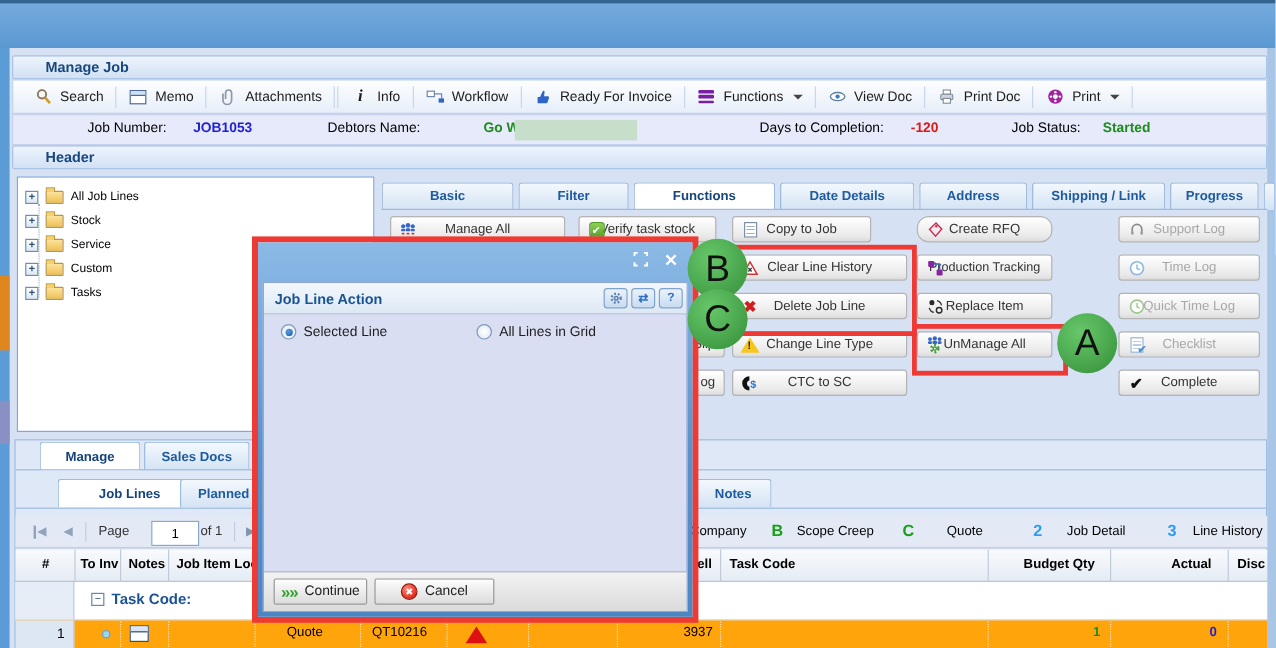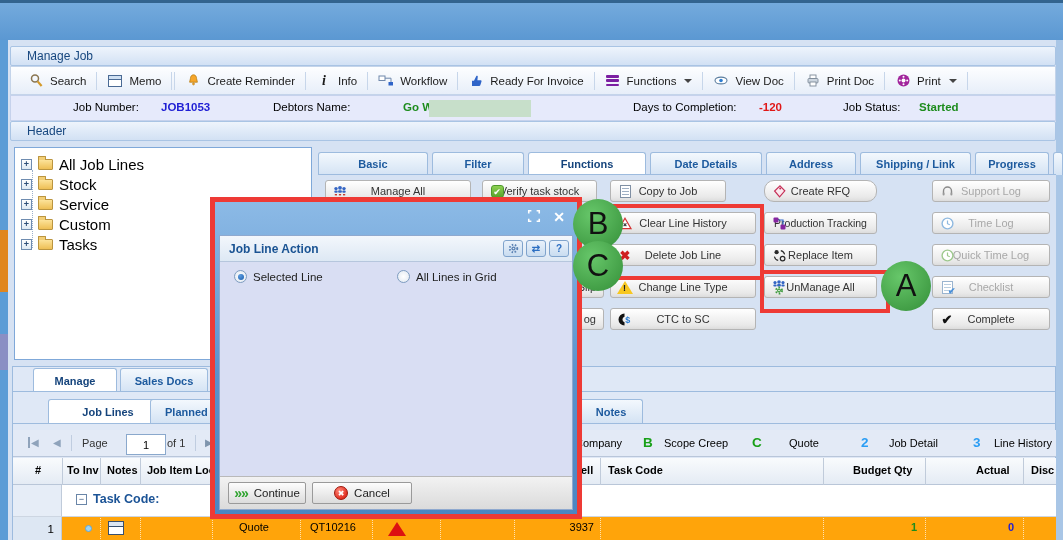--- a/index.html
+++ b/index.html
@@ -5,39 +5,39 @@
   html,body{margin:0;padding:0;}
   body{width:1063px;height:540px;overflow:hidden;font-family:"Liberation Sans",sans-serif;font-size:11px;color:#222;background:#d6e2f3;position:relative;}
   .abs{position:absolute;}
   
   .top-strip{left:0;top:0;width:1063px;height:40px;background:linear-gradient(180deg,#74aadd,#5b98d2);border-top:3px solid #33648f;box-sizing:border-box;}
   .left-strip{left:0;top:40px;width:8px;height:500px;background:#5b9cd6;}
   .edge-orange{left:0;top:230px;width:8px;height:62px;background:#e0861e;}
   .edge-slate{left:0;top:334px;width:8px;height:36px;background:#8a8fc4;}
   .right-strip{left:1056px;top:40px;width:7px;height:500px;background:#a9c6e6;}
   
-  .secbar{background:linear-gradient(180deg,#eef4fc,#d2e1f4);border:1px solid #a9c4e4;border-radius:2px;box-sizing:border-box;display:flex;align-items:center;padding-left:16px;font-weight:normal;font-size:12px;color:#17477f;}
+  .secbar{background:linear-gradient(180deg,#eef4fc,#d2e1f4);border:1px solid #a9c4e4;border-radius:2px;box-sizing:border-box;display:flex;align-items:center;padding-left:27px;font-weight:bold;font-size:12px;color:#17477f;}
   
   .toolbar{left:10px;top:66px;width:1046px;height:29px;background:linear-gradient(180deg,#fdfeff,#e7eef9);border:1px solid #c4d4ea;box-sizing:border-box;display:flex;align-items:center;padding:0 8px;}
   .titem{display:flex;align-items:center;gap:6px;padding:0 9px;height:24px;cursor:default;white-space:nowrap;color:#1b1b1b;font-size:11.5px;}
   .tsep{width:1px;height:18px;background:#c7d6ea;margin:0 1px;}
   .caret{width:0;height:0;border-left:4px solid transparent;border-right:4px solid transparent;border-top:4px solid #444;margin-left:2px;}
   
   .jobbar{left:10px;top:95px;width:1046px;height:26px;background:#e6eafb;border:1px solid #c6d2ec;box-sizing:border-box;}
   .jb{position:absolute;top:5px;font-size:11.5px;}
   .jb.lab{color:#000;}
   .redact{position:absolute;top:4px;left:418px;width:102px;height:17px;background:#c7dfca;}
   
   .tree{left:14px;top:147px;width:298px;height:213px;background:#fff;border:1px solid #7fa8d9;box-sizing:border-box;}
   .titem-row{position:absolute;left:6px;height:18px;display:flex;align-items:center;gap:6px;}
   .plusbox{width:11px;height:11px;background:linear-gradient(180deg,#fff,#dde8f3);border:1px solid #6f8cb0;box-sizing:border-box;font-size:9px;line-height:9px;text-align:center;color:#2d4e78;font-weight:bold;}
   .folder{width:15px;height:11px;background:linear-gradient(180deg,#fce39a,#eebf55);border:1px solid #bb953f;border-radius:1px;position:relative;box-sizing:border-box;}
   .folder:before{content:"";position:absolute;left:-1px;top:-4px;width:6px;height:3px;background:#f3cf76;border:1px solid #bb953f;border-bottom:none;border-radius:1px 1px 0 0;}
   .treeguide{position:absolute;left:17px;top:22px;width:1px;height:78px;border-left:1px dotted #9ab0cc;}
-  .tlabel{font-size:15px;color:#000;}
+  .tlabel{font-size:10px;color:#000;}
   
   .tab{position:absolute;top:152px;height:23px;background:linear-gradient(180deg,#f3f8fd,#d4e3f4);border:1px solid #9dbbde;border-bottom:none;border-radius:3px 3px 0 0;box-sizing:border-box;display:flex;align-items:center;justify-content:center;font-weight:bold;color:#1d5a9e;font-size:11px;}
   .tab.active{background:#fff;color:#15447c;}
   .tabline{left:318px;top:174px;width:738px;height:1px;background:#9dbbde;}
   
   .btn{position:absolute;height:22px;background:linear-gradient(180deg,#ffffff,#e9e9e9 80%,#dcdcdc);border:1px solid #b4b4b4;border-radius:3px;box-sizing:border-box;font-size:11px;color:#333;display:flex;align-items:center;justify-content:center;}
   .btn .bic{position:absolute;left:6px;top:2px;width:16px;height:16px;display:flex;align-items:center;justify-content:center;}
   .btn.dis{color:#a8a8a8;}
   .fragbtn{position:absolute;height:22px;width:48px;background:linear-gradient(180deg,#ffffff,#e9e9e9 80%,#dcdcdc);border:1px solid #b4b4b4;border-radius:3px;box-sizing:border-box;font-size:11px;color:#333;display:flex;align-items:center;justify-content:flex-end;padding-right:7px;}
   
@@ -127,30 +127,29 @@
     <span>Search</span>
   </div>
   <div class="tsep"></div>
   <div class="titem">
     <span class="ic16">
         <span class="memo-ic"></span>
       </span>
     <span>Memo</span>
   </div>
   <div class="tsep"></div>
-  <div class="tsep"></div>
   <div class="titem">
     <span class="ic16">
         <svg width="15" height="15" viewBox="0 0 15 15">
-          <path d="M7.5 1.8 C5.3 1.8 4.5 3.7 4.4 5.6 L3.6 9.2 H11.4 L10.6 5.6 C10.5 3.7 9.7 1.8 7.5 1.8 Z" fill="#f6a62a" stroke="#b97f17" stroke-width="0.8"></path>
-          <rect x="6.6" y="9.8" width="1.8" height="2.2" rx="0.9" fill="#f6a62a" stroke="#b97f17" stroke-width="0.6"></rect>
+          <path d="M5 9.5 V4.5 a2.5 2.5 0 0 1 5 0 V10.5 a3.6 3.6 0 0 1 -7.2 0 V5" fill="none" stroke="#8c97a8" stroke-width="1.4"></path>
         </svg>
       </span>
-    <span>Create Reminder</span>
-  </div>
+    <span>Attachments</span>
+  </div>
+  <div class="tsep"></div>
   <div class="tsep"></div>
   <div class="titem">
     <span class="ic16">
         <span class="info-ic">i</span>
       </span>
     <span>Info</span>
   </div>
   <div class="tsep"></div>
   <div class="titem">
     <span class="ic16">

